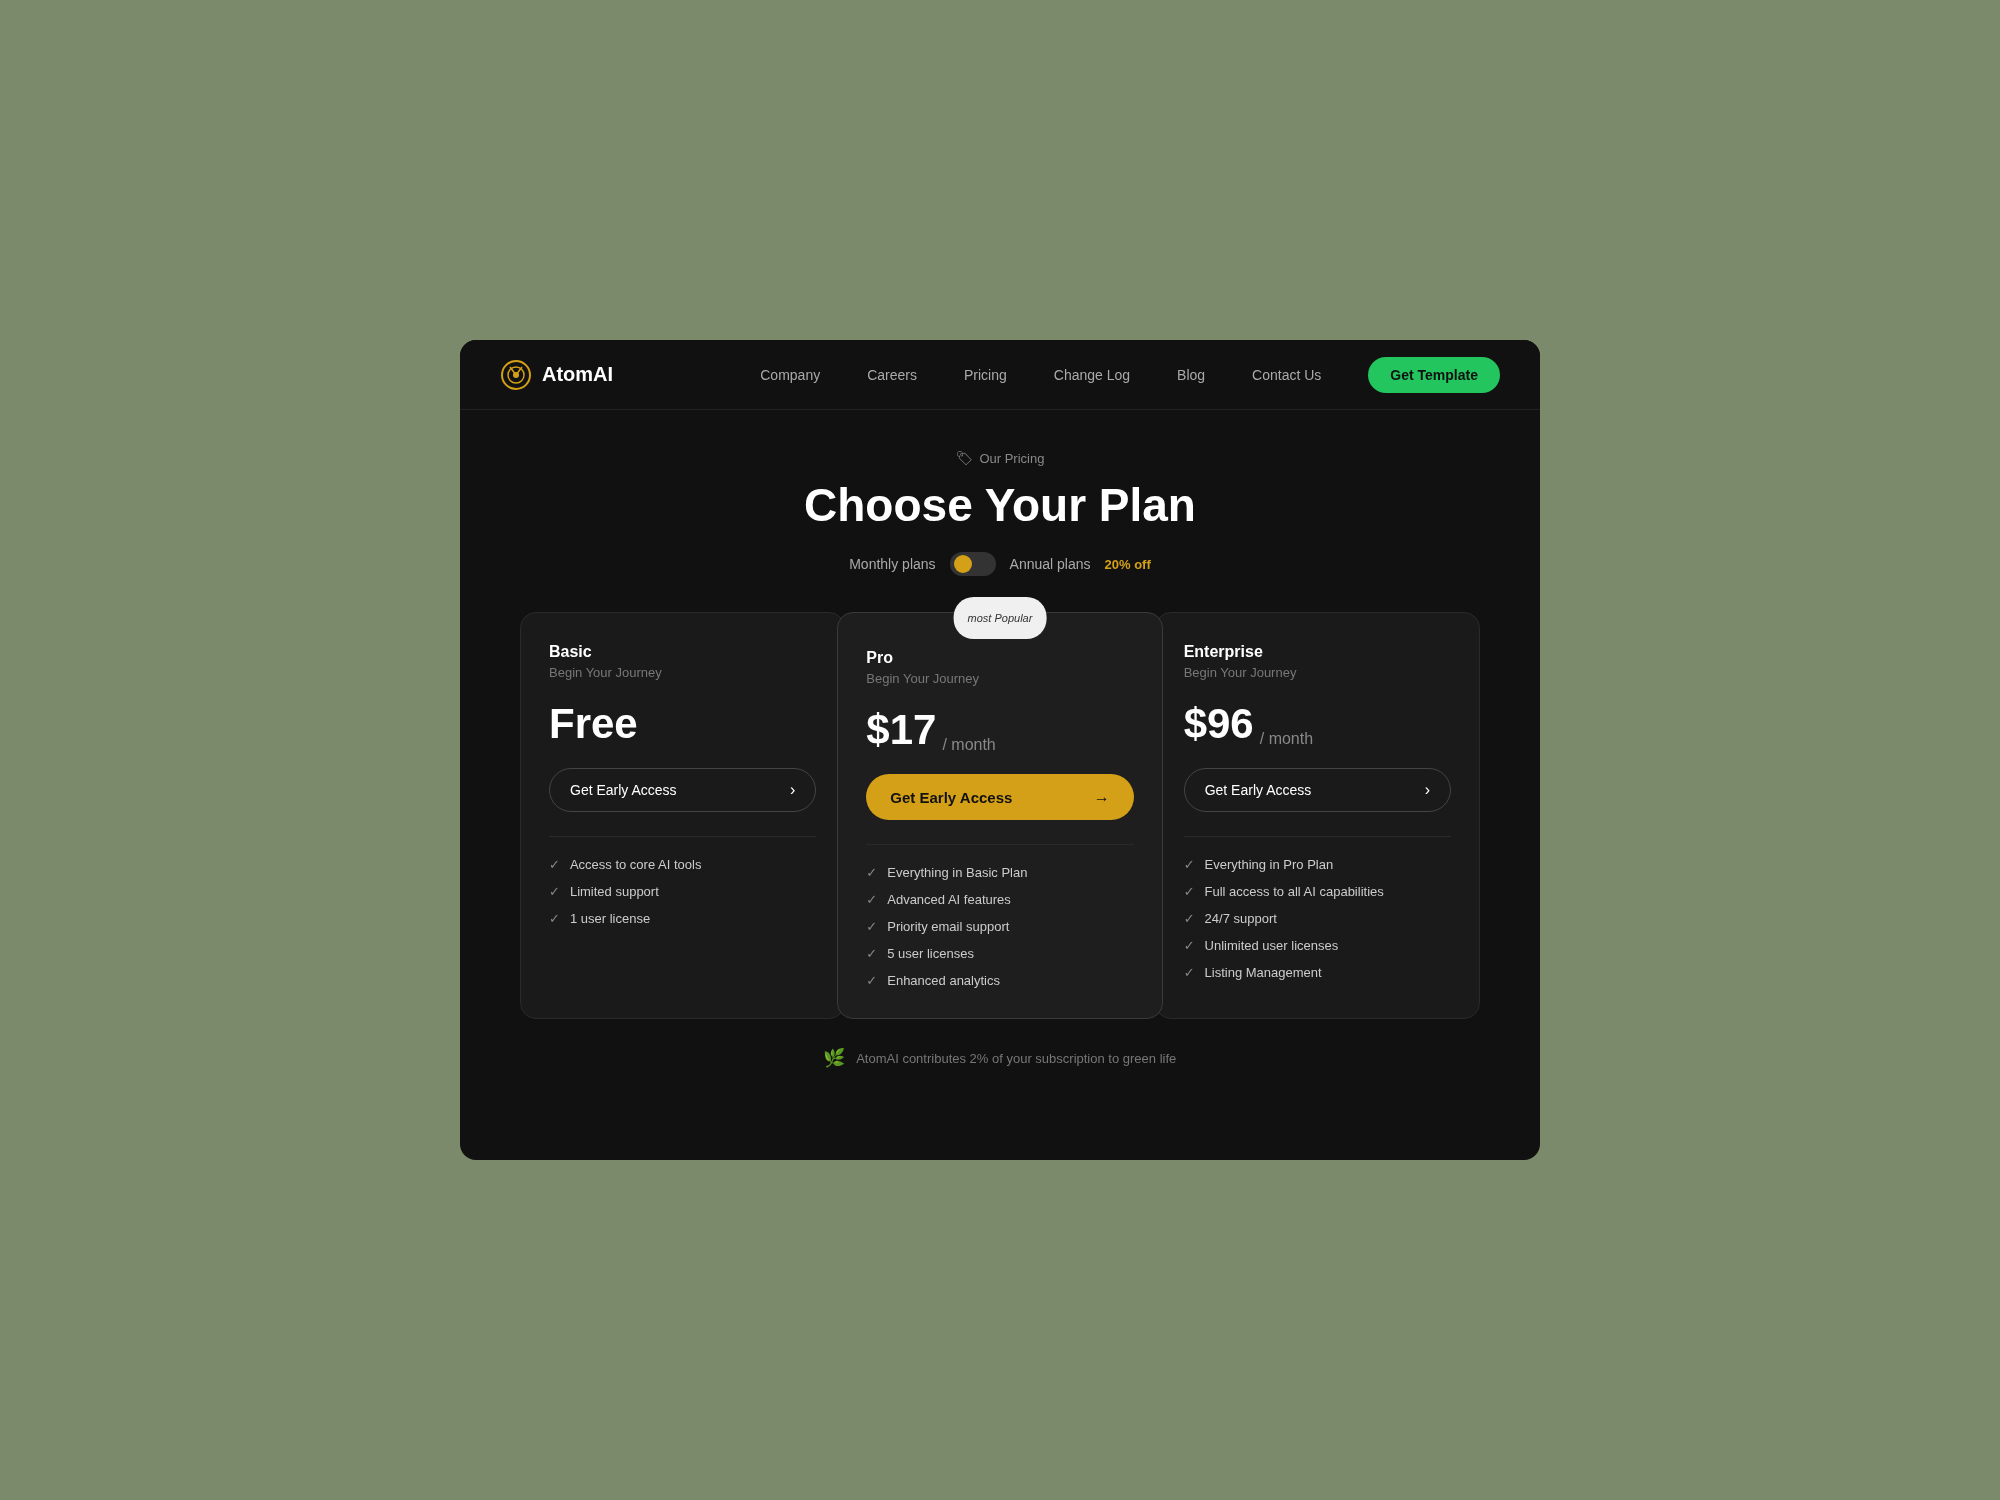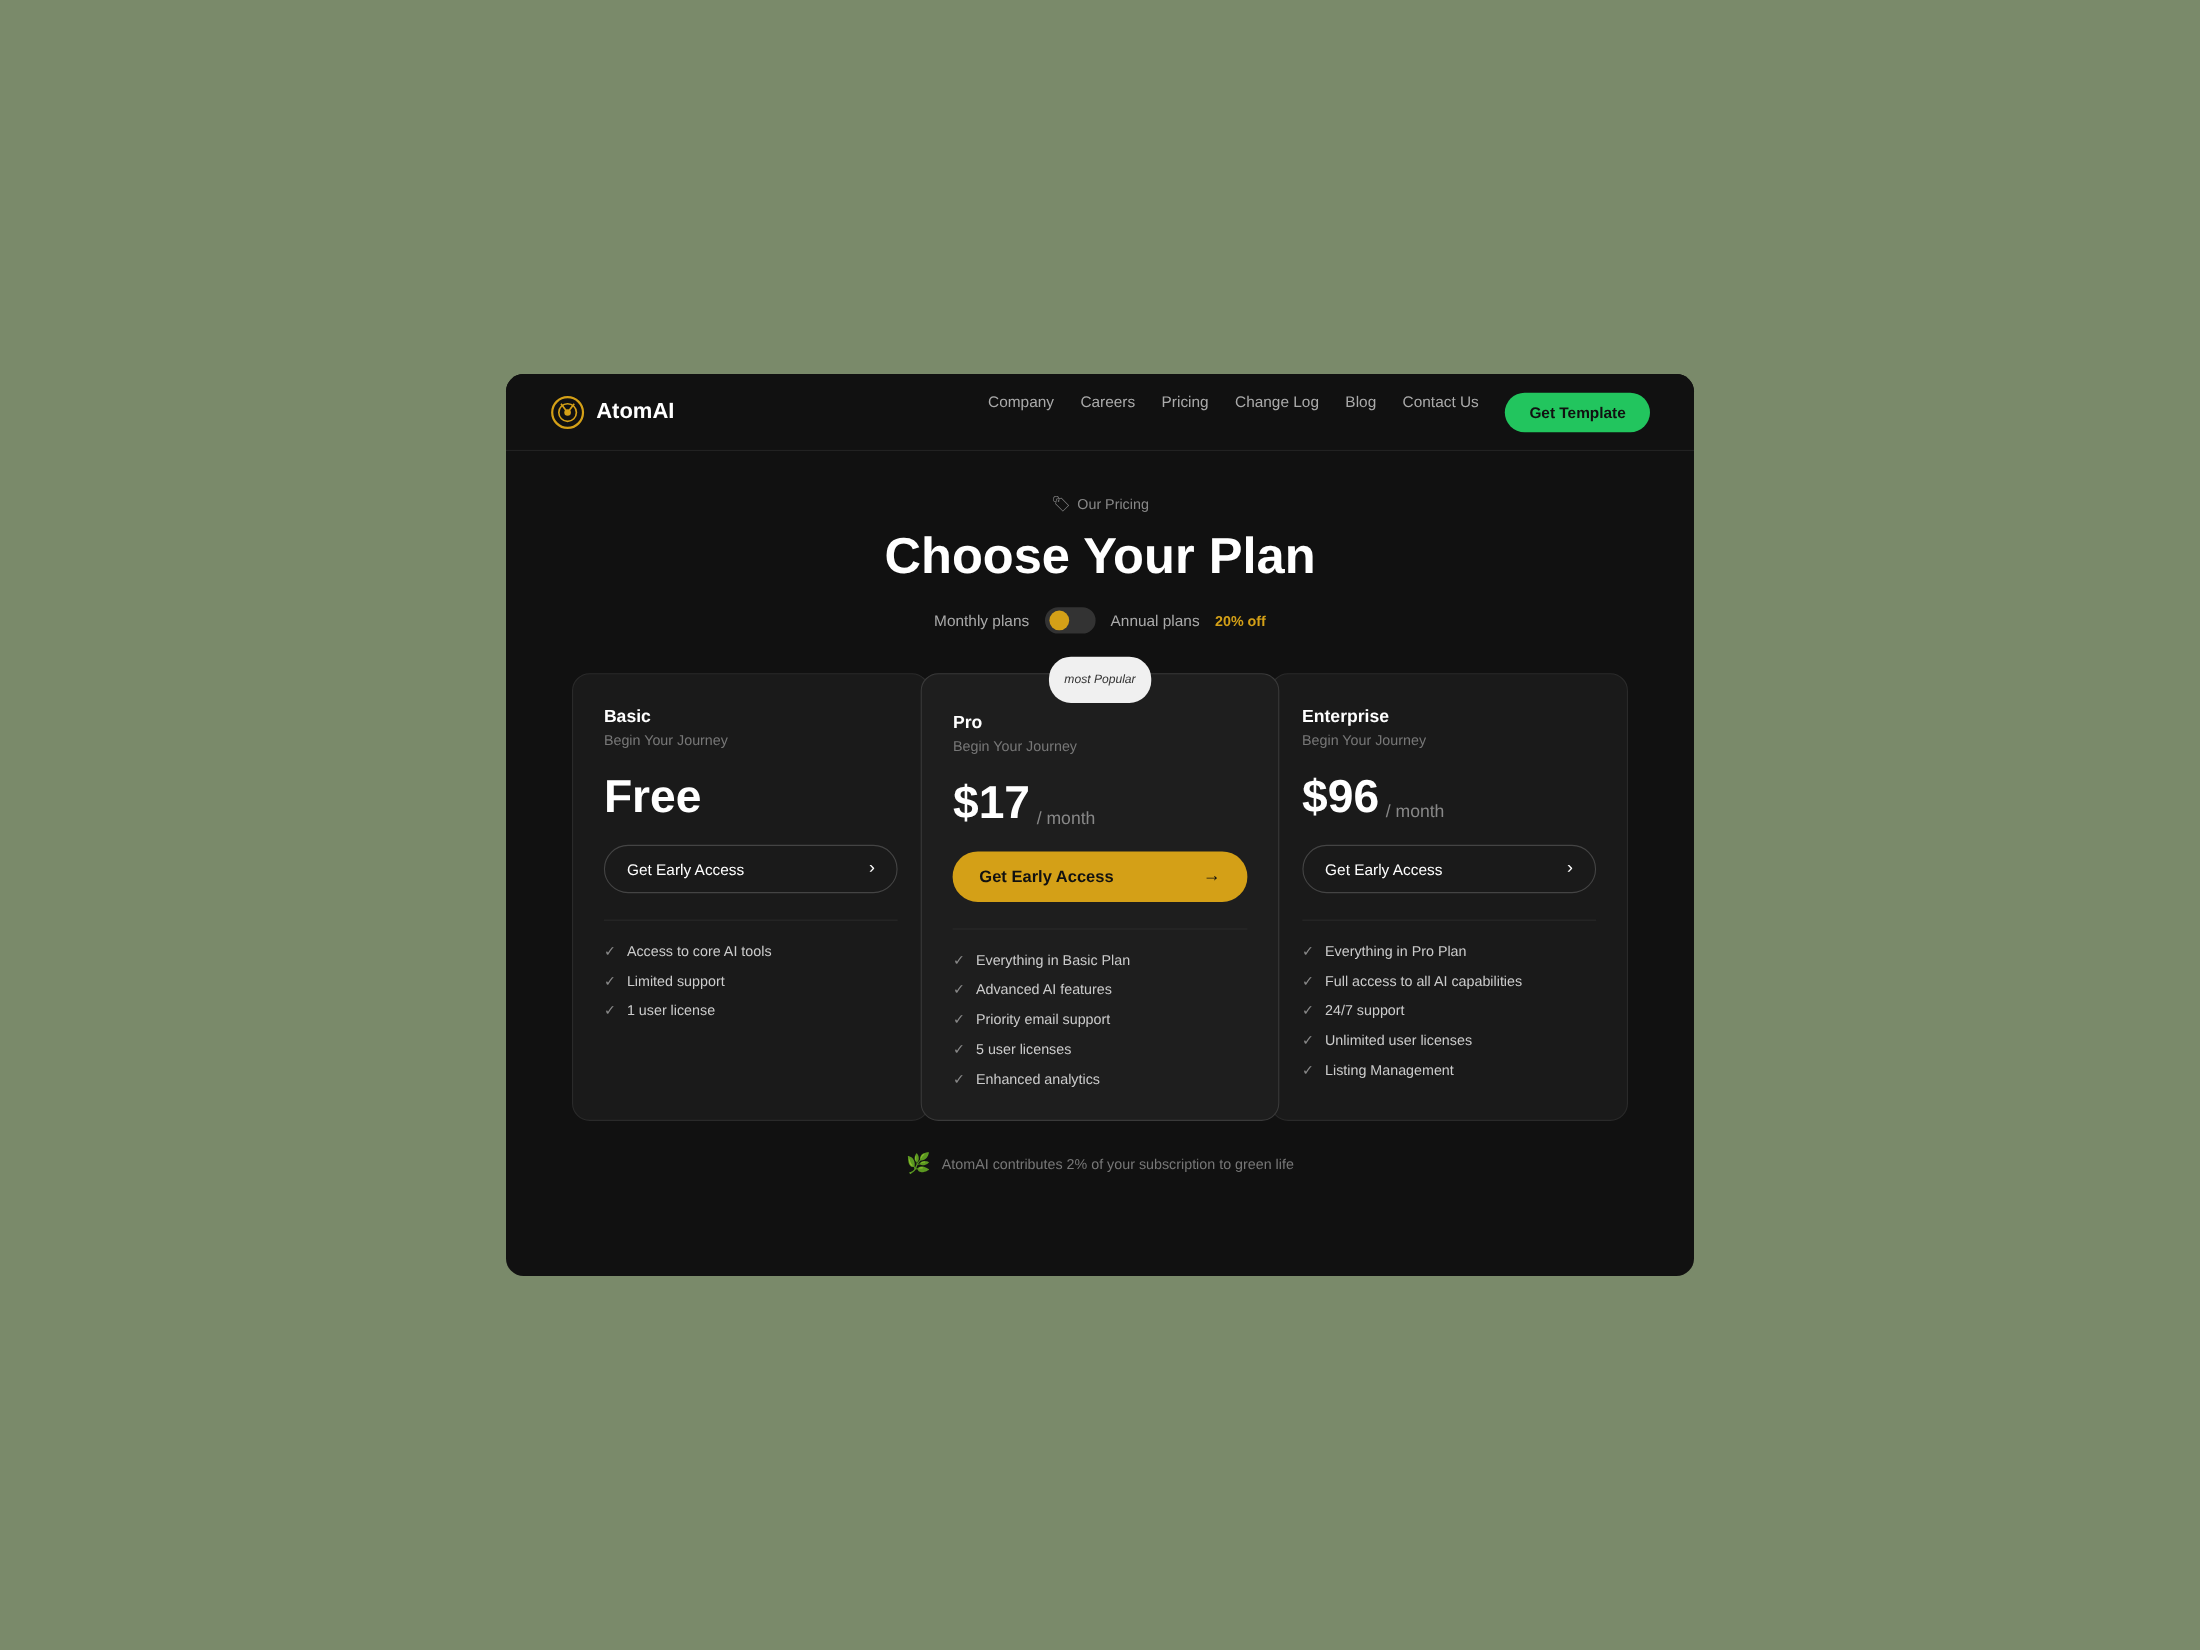--- a/index.html
+++ b/index.html
@@ -48,22 +48,22 @@
     }
 
     .logo-text {
       color: #ffffff;
       font-size: 20px;
       font-weight: 600;
     }
 
     .nav-links {
       display: flex;
-      align-items: flex-start;
-      gap: 24px;
+      align-items: center;
+      gap: 47px;
     }
 
     .nav-link {
       color: #aaaaaa;
       font-size: 14px;
       text-decoration: none;
       cursor: pointer;
     }
 
     .nav-cta {

